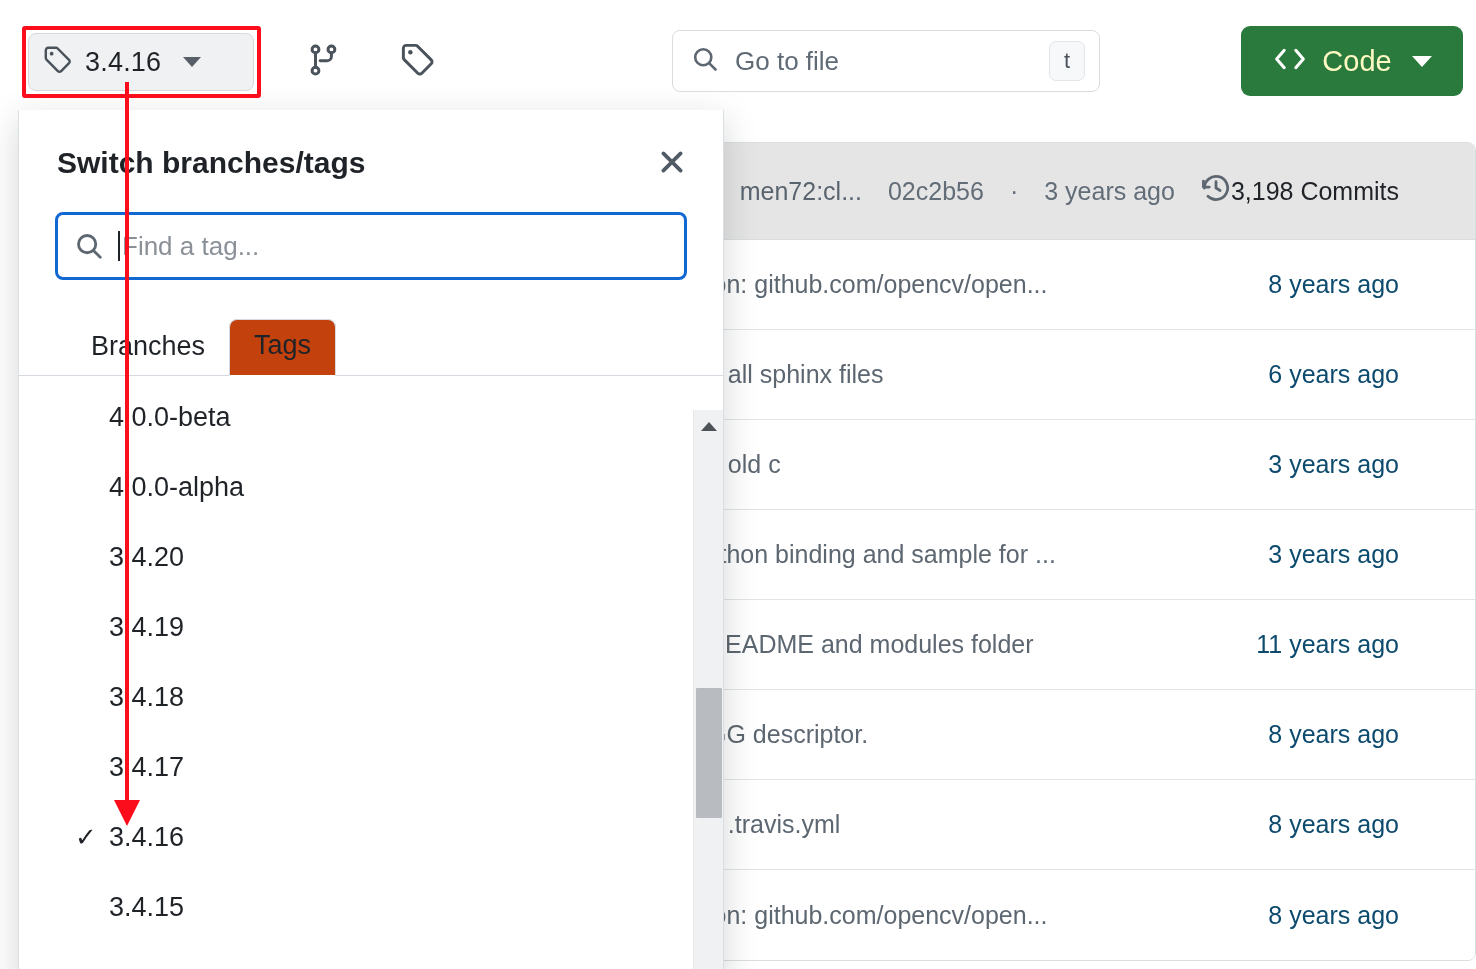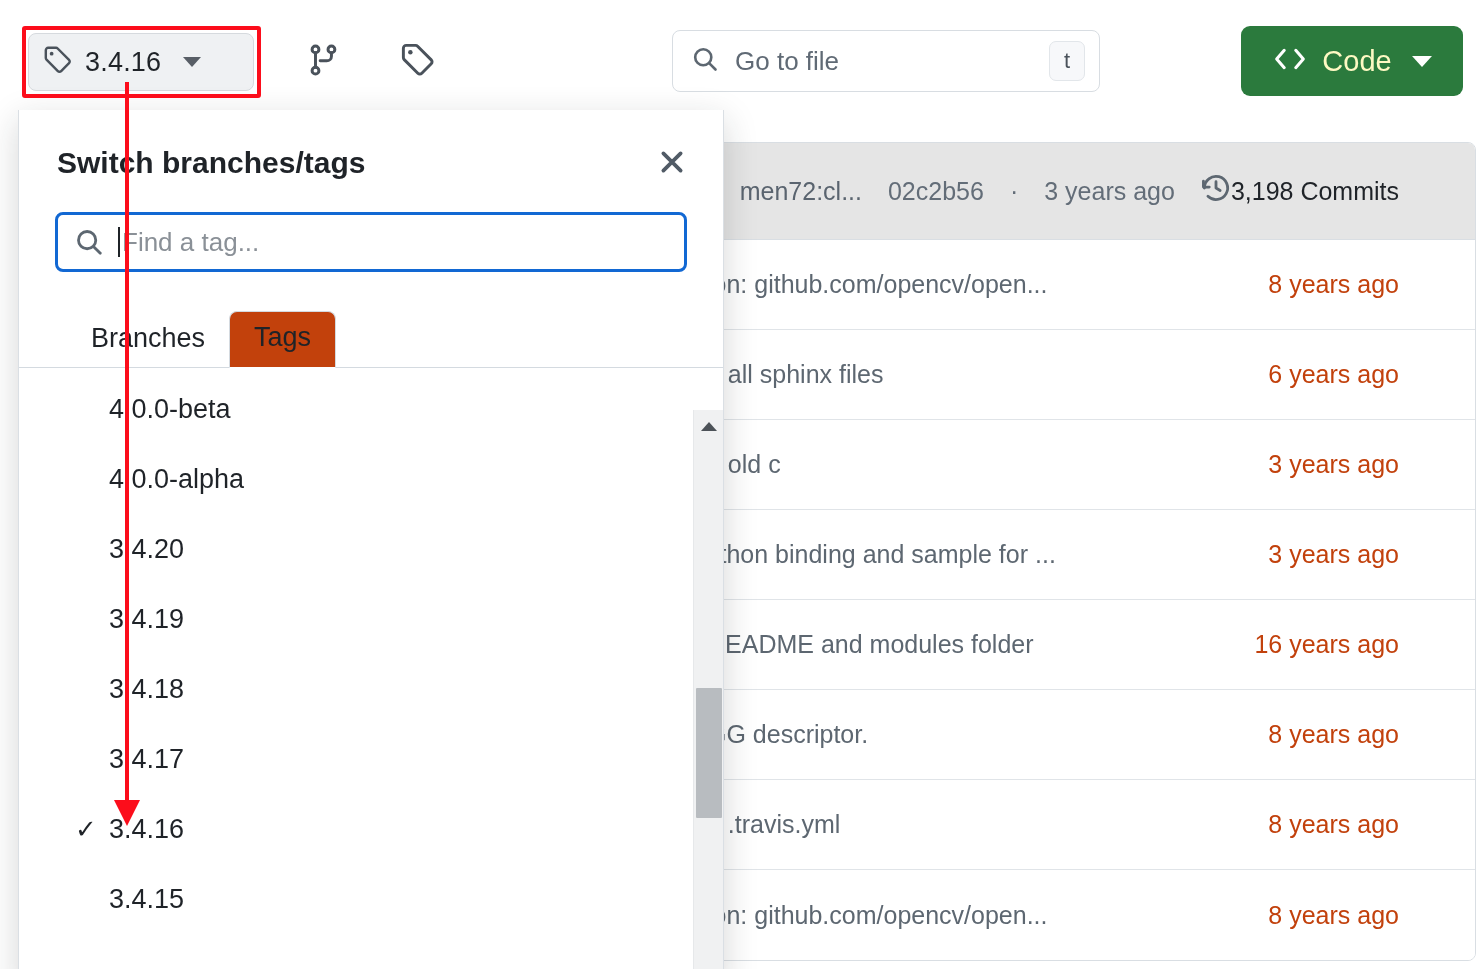--- a/index.html
+++ b/index.html
@@ -153,21 +153,21 @@
   .filerow:last-child { border-bottom: none; }
   .filerow .msg {
     flex: 1;
     font-size: 25px;
     color: #5d6771;
     white-space: nowrap;
     overflow: hidden;
   }
   .filerow .age {
     font-size: 25px;
-    color: #c2410c;
+    color: #0c4a6e;
     white-space: nowrap;
   }
 
   
   .dropdown {
     position: absolute;
     left: 18px; top: 110px;
     width: 706px; height: 880px;
     background: #ffffff;
     border: 1px solid #dadfe4;
@@ -202,21 +202,21 @@
     width: 46px; height: 46px;
     display: flex; align-items: center; justify-content: center;
     cursor: pointer;
     margin-top: 14px;
   }
   .dd-search-wrap {
     padding: 12px 36px 26px 36px;
   }
   .dd-search {
     position: relative;
-    height: 60px;
+    height: 68px;
     border: 3px solid #1268d3;
     border-radius: 8px;
     background: #ffffff;
     display: flex;
     align-items: center;
     padding: 0 16px;
     cursor: text;
   }
   .dd-search .s-icon { margin-right: 8px; display: flex; }
   .caretbar {
@@ -407,21 +407,21 @@
         <div class="filerow">
           <span class="msg">p old c</span>
           <span class="age">3 years ago</span>
         </div>
         <div class="filerow">
           <span class="msg">ython binding and sample for ...</span>
           <span class="age">3 years ago</span>
         </div>
         <div class="filerow">
           <span class="msg"> README and modules folder</span>
-          <span class="age">16 years ago</span>
+          <span class="age">11 years ago</span>
         </div>
         <div class="filerow">
           <span class="msg">GG descriptor.</span>
           <span class="age">8 years ago</span>
         </div>
         <div class="filerow">
           <span class="msg">e .travis.yml</span>
           <span class="age">8 years ago</span>
         </div>
         <div class="filerow">

